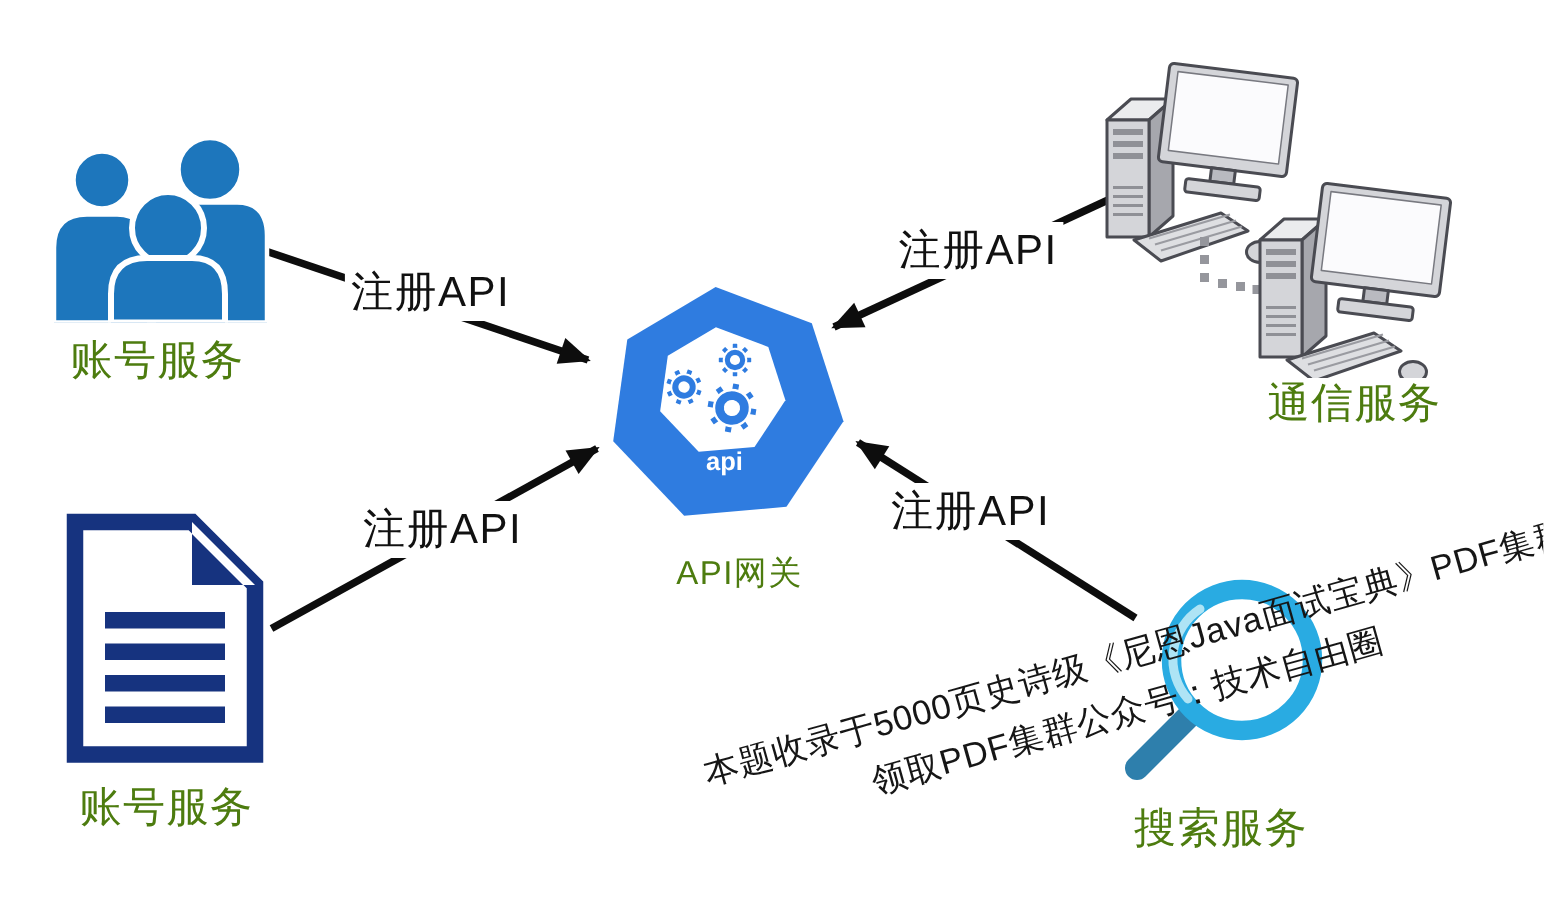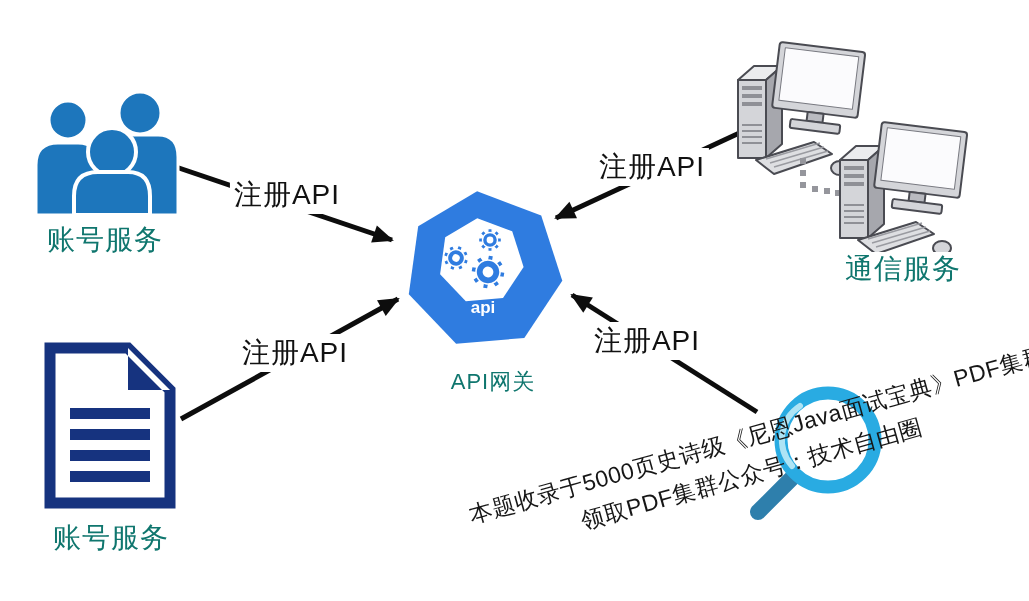--- a/index.html
+++ b/index.html
@@ -1,21 +1,21 @@
 <!DOCTYPE html>
 <html><head>
 <meta charset="utf-8">
 <style>
   html,body{margin:0;padding:0;background:#fff;}
   body{font-family:"Liberation Sans","DejaVu Sans",sans-serif;}
   .canvas{position:relative;width:1029px;height:601px;background:#ffffff;overflow:hidden;}
   svg{display:block;}
   .svc-label{
     position:absolute;transform:translate(-50%,-50%);
-    font-size:28px;color:#0f766e;letter-spacing:1px;white-space:nowrap;z-index:4;
+    font-size:28px;color:#4d7c0f;letter-spacing:1px;white-space:nowrap;z-index:4;
   }
   .gw-label{font-size:22px;}
   .edge-label{
     position:absolute;transform:translate(-50%,-50%);
     font-size:28px;color:#111;background:#ffffff;padding:0 4px;
     white-space:nowrap;z-index:3;letter-spacing:1px;
   }
   .watermark{
     position:absolute;font-size:23px;color:#161616;white-space:nowrap;
     transform-origin:left bottom;transform:rotate(-15.7deg);
@@ -159,20 +159,21 @@
 
   <svg class="icon" style="left:742px;top:374px;z-index:2;" width="150" height="150" viewBox="0 0 150 150">
     <line x1="50" y1="104" x2="16" y2="138" stroke="#2E7FAC" stroke-width="16" stroke-linecap="round"></line>
     <circle cx="86" cy="66" r="47" fill="none" stroke="#29ABE2" stroke-width="13"></circle>
     <path d="M 50,92 A 40,40 0 0 1 58,32" fill="none" stroke="#AEE4F5" stroke-width="6" stroke-linecap="round"></path>
   </svg>
 
   <div class="svc-label" style="left:105px;top:240px;">账号服务</div>
   <div class="svc-label" style="left:111px;top:538px;">账号服务</div>
   <div class="svc-label" style="left:903px;top:269px;font-family:Liberation Serif, serif;">通信服务</div>
+  <div class="svc-label" style="left:814px;top:552px;">搜索服务</div>
   <div class="svc-label gw-label" style="left:493px;top:382px;">API网关</div>
 
   <div class="edge-label" style="left:287px;top:195px;">注册API</div>
   <div class="edge-label" style="left:295px;top:353px;">注册API</div>
   <div class="edge-label" style="left:652px;top:167px;">注册API</div>
   <div class="edge-label" style="left:647px;top:341px;">注册API</div>
 
   <div class="watermark wm1">本题收录于5000页史诗级《尼恩Java面试宝典》PDF集群</div>
   <div class="watermark wm2">领取PDF集群公众号：技术自由圈</div>
 

